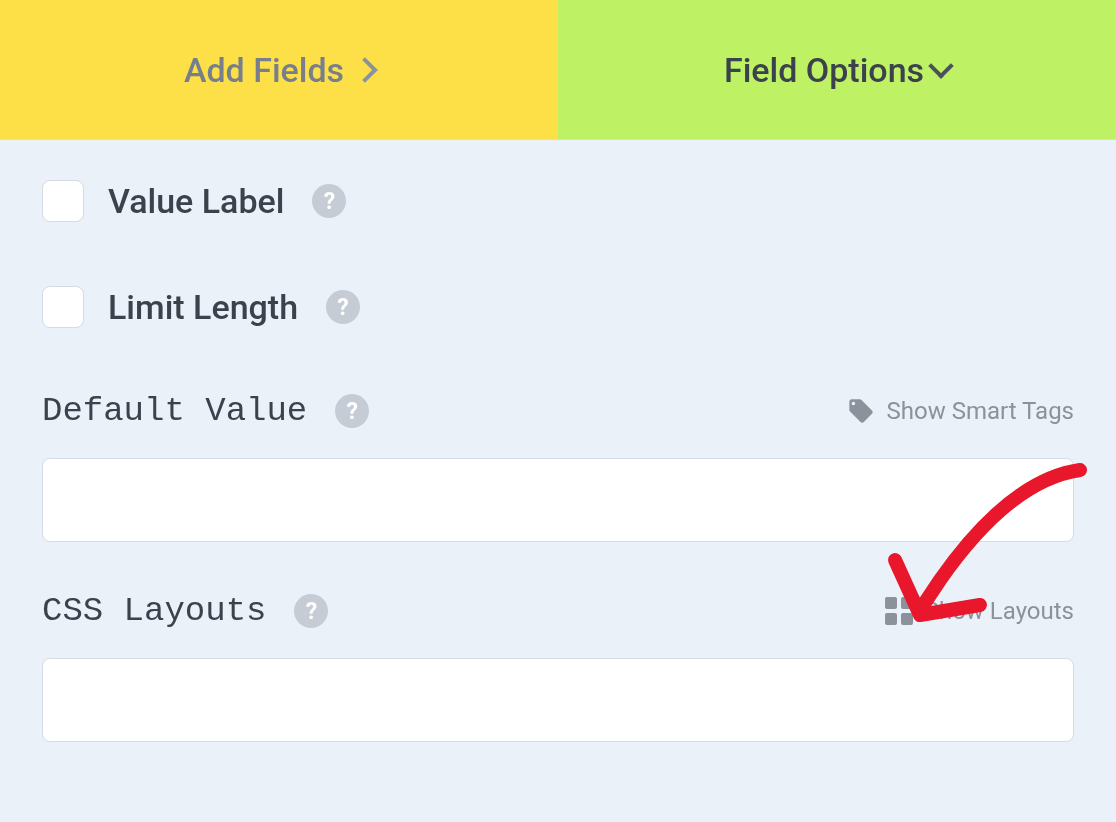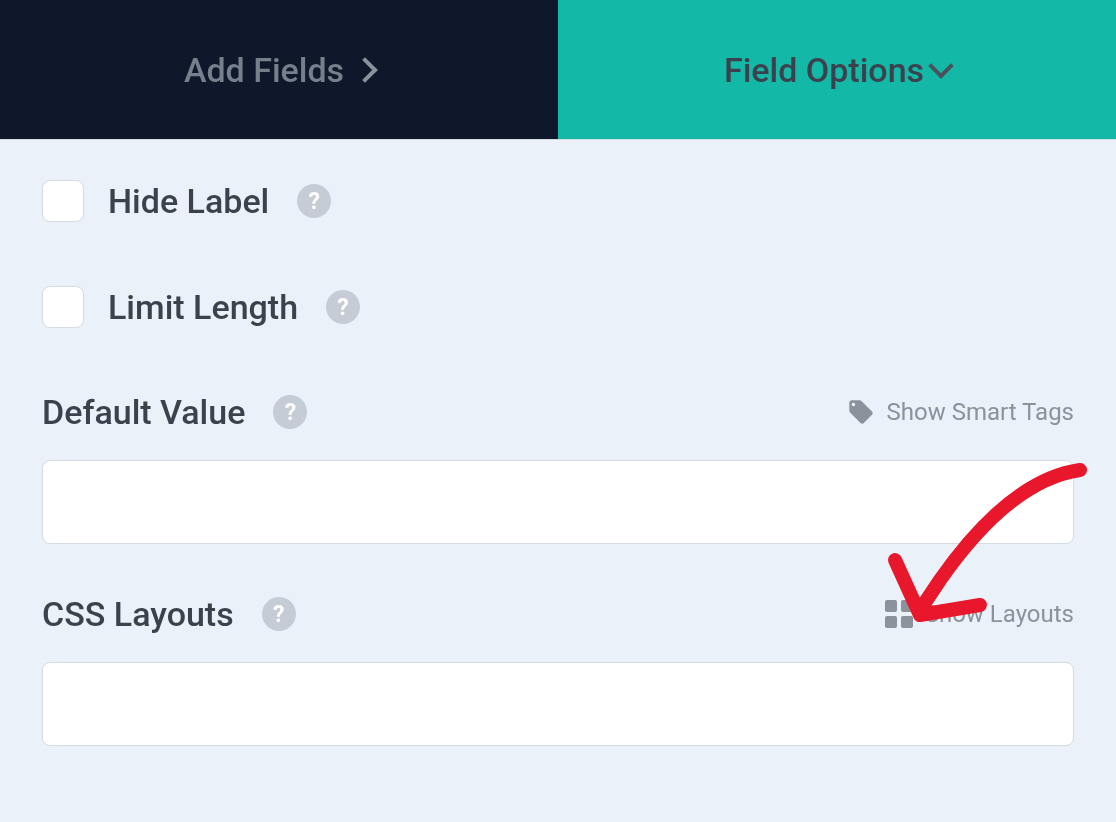--- a/index.html
+++ b/index.html
@@ -22,24 +22,24 @@
     }
     .tab {
       flex: 1;
       display: flex;
       align-items: center;
       justify-content: center;
       gap: 16px;
       cursor: pointer;
     }
     .tab-inactive {
-      background: #0f172a;
+      background: #fde047;
     }
     .tab-active {
-      background: #14b8a6;
+      background: #bef264;
       gap: 8px;
     }
     .tab-label {
       font-size: 34px;
       font-weight: 500;
       color: #777f8c;
     }
     .tab-active .tab-label {
       color: #3b424d;
     }
@@ -106,20 +106,21 @@
     }
     .field-label-group {
       display: flex;
       align-items: center;
       gap: 24px;
     }
     .field-label {
       font-size: 34px;
       font-weight: 500;
       color: #3b424d;
+      font-family: Liberation Mono, monospace;
     }
     .link-action {
       display: flex;
       align-items: center;
       gap: 12px;
       cursor: pointer;
     }
     .link-text {
       font-size: 24px;
       color: #8b929c;
@@ -170,21 +171,21 @@
   <div class="tab tab-active">
     <span class="tab-label">Field Options</span>
     <span class="chevron-down"></span>
   </div>
 </div>
 
 <div class="content">
 
   <div class="checkbox-row">
     <div class="checkbox"></div>
-    <span class="checkbox-label">Hide Label</span>
+    <span class="checkbox-label">Value Label</span>
     <span class="help-icon">?</span>
   </div>
 
   <div class="checkbox-row">
     <div class="checkbox"></div>
     <span class="checkbox-label">Limit Length</span>
     <span class="help-icon">?</span>
   </div>
 
   <div class="field-section">

